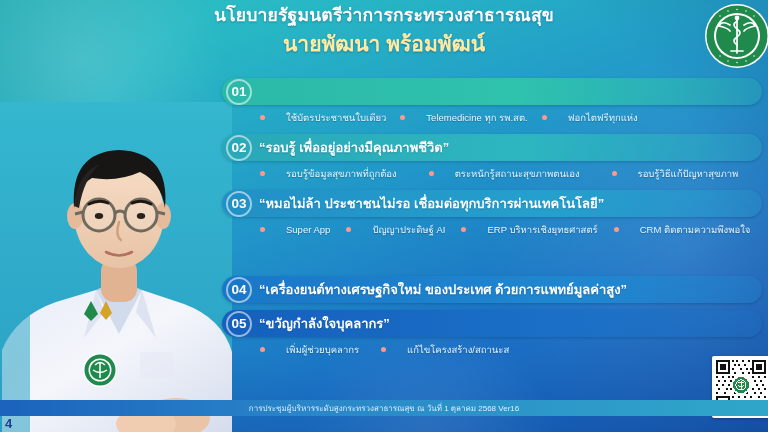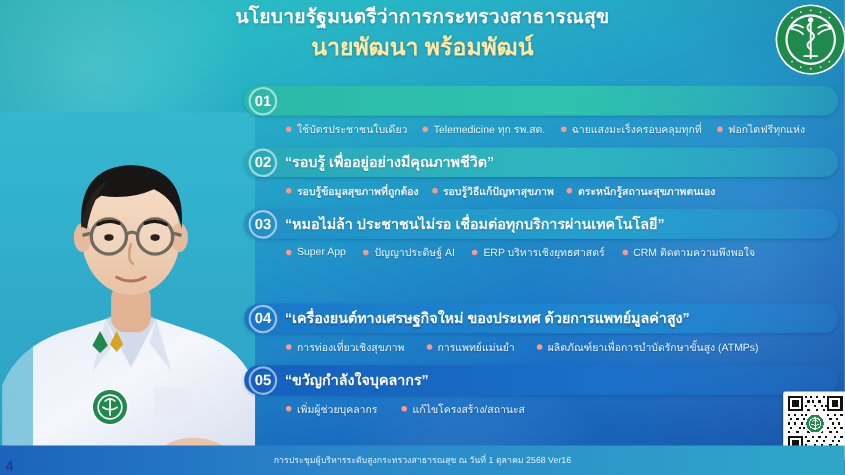--- a/index.html
+++ b/index.html
@@ -59,25 +59,25 @@
   }
   .subs{
     display:flex;flex-wrap:nowrap;align-items:center;
     padding:5px 0 2px 38px;gap:14px;
   }
   .sub{display:flex;align-items:center;white-space:nowrap;}
   .dot{
     width:5px;height:5px;border-radius:50%;background:#ff9a8a;
     margin-right:5px;flex:0 0 auto;
   }
-  .sub-label{color:#eaf6ff;font-size:9.5px;text-shadow:0 1px 1px rgba(0,40,80,.35);}
+  .sub-label{color:#eaf6ff;font-size:9.5px;text-shadow:0 1px 1px rgba(0,40,80,.35);margin-left:16px;}
 
   
   #footer-bar{
-    position:absolute;left:0;bottom:0;width:768px;height:27px;z-index:8;
+    position:absolute;left:0;bottom:16px;width:768px;height:16px;z-index:8;
     background:linear-gradient(90deg,#1b63bd 0%,#2a86c9 40%,#2fa7c9 100%);
     display:flex;align-items:center;
   }
   #page-num{
     position:absolute;left:5px;bottom:1px;color:#1b3f8f;font-size:13px;
     font-weight:bold;z-index:9;
   }
   #footer-text{
     position:absolute;left:0;width:768px;text-align:center;
     color:#dbeeff;font-size:8px;line-height:17px;
@@ -218,46 +218,42 @@
         <div class="sub">
           <span class="dot"></span>
           <span class="sub-label">ใช้บัตรประชาชนใบเดียว</span>
         </div>
         <div class="sub">
           <span class="dot"></span>
           <span class="sub-label">Telemedicine ทุก รพ.สต.</span>
         </div>
         <div class="sub">
           <span class="dot"></span>
-          <span class="sub-label">ฉายแสงมะเร็งครอบคลุมทุกที่</span>
-        </div>
-        <div class="sub">
-          <span class="dot"></span>
           <span class="sub-label">ฟอกไตฟรีทุกแห่ง</span>
         </div>
       </div>
     </div>
 
     <div class="policy">
       <div class="pill" style="background:linear-gradient(90deg,#29a8b8,#2db6bf 55%,rgba(45,182,191,.25) 100%);">
         <div class="num">02</div>
         <div class="ptext">“รอบรู้ เพื่ออยู่อย่างมีคุณภาพชีวิต”</div>
       </div>
-      <div class="subs" style="gap:12px;font-weight:bold;">
+      <div class="subs" style="gap:32px;">
         <div class="sub">
           <span class="dot"></span>
           <span class="sub-label">รอบรู้ข้อมูลสุขภาพที่ถูกต้อง</span>
         </div>
         <div class="sub">
           <span class="dot"></span>
+          <span class="sub-label">ตระหนักรู้สถานะสุขภาพตนเอง</span>
+        </div>
+        <div class="sub">
+          <span class="dot"></span>
           <span class="sub-label">รอบรู้วิธีแก้ปัญหาสุขภาพ</span>
-        </div>
-        <div class="sub">
-          <span class="dot"></span>
-          <span class="sub-label">ตระหนักรู้สถานะสุขภาพตนเอง</span>
         </div>
       </div>
     </div>
 
     <div class="policy">
       <div class="pill" style="background:linear-gradient(90deg,#2190c6,#25a0cd 62%,rgba(37,160,205,.25) 100%);text-align:center;">
         <div class="num">03</div>
         <div class="ptext">“หมอไม่ล้า ประชาชนไม่รอ เชื่อมต่อทุกบริการผ่านเทคโนโลยี”</div>
       </div>
       <div class="subs" style="gap:16px;">
@@ -277,34 +273,20 @@
           <span class="dot"></span>
           <span class="sub-label">CRM ติดตามความพึงพอใจ</span>
         </div>
       </div>
     </div>
 
     <div class="policy">
       <div class="pill" style="background:linear-gradient(90deg,#1a77c8,#1f87d0 65%,rgba(31,135,208,.25) 100%);margin-top:37px;">
         <div class="num">04</div>
         <div class="ptext">“เครื่องยนต์ทางเศรษฐกิจใหม่ ของประเทศ ด้วยการแพทย์มูลค่าสูง”</div>
-      </div>
-      <div class="subs" style="gap:20px;">
-        <div class="sub">
-          <span class="dot"></span>
-          <span class="sub-label">การท่องเที่ยวเชิงสุขภาพ</span>
-        </div>
-        <div class="sub">
-          <span class="dot"></span>
-          <span class="sub-label">การแพทย์แม่นยำ</span>
-        </div>
-        <div class="sub">
-          <span class="dot"></span>
-          <span class="sub-label">ผลิตภัณฑ์ยาเพื่อการบำบัดรักษาขั้นสูง (ATMPs)</span>
-        </div>
       </div>
     </div>
 
     <div class="policy">
       <div class="pill" style="background:linear-gradient(90deg,#1560bd,#1a6fc6 60%,rgba(26,111,198,.25) 100%);">
         <div class="num">05</div>
         <div class="ptext">“ขวัญกำลังใจบุคลากร”</div>
       </div>
       <div class="subs" style="gap:22px;">
         <div class="sub">

